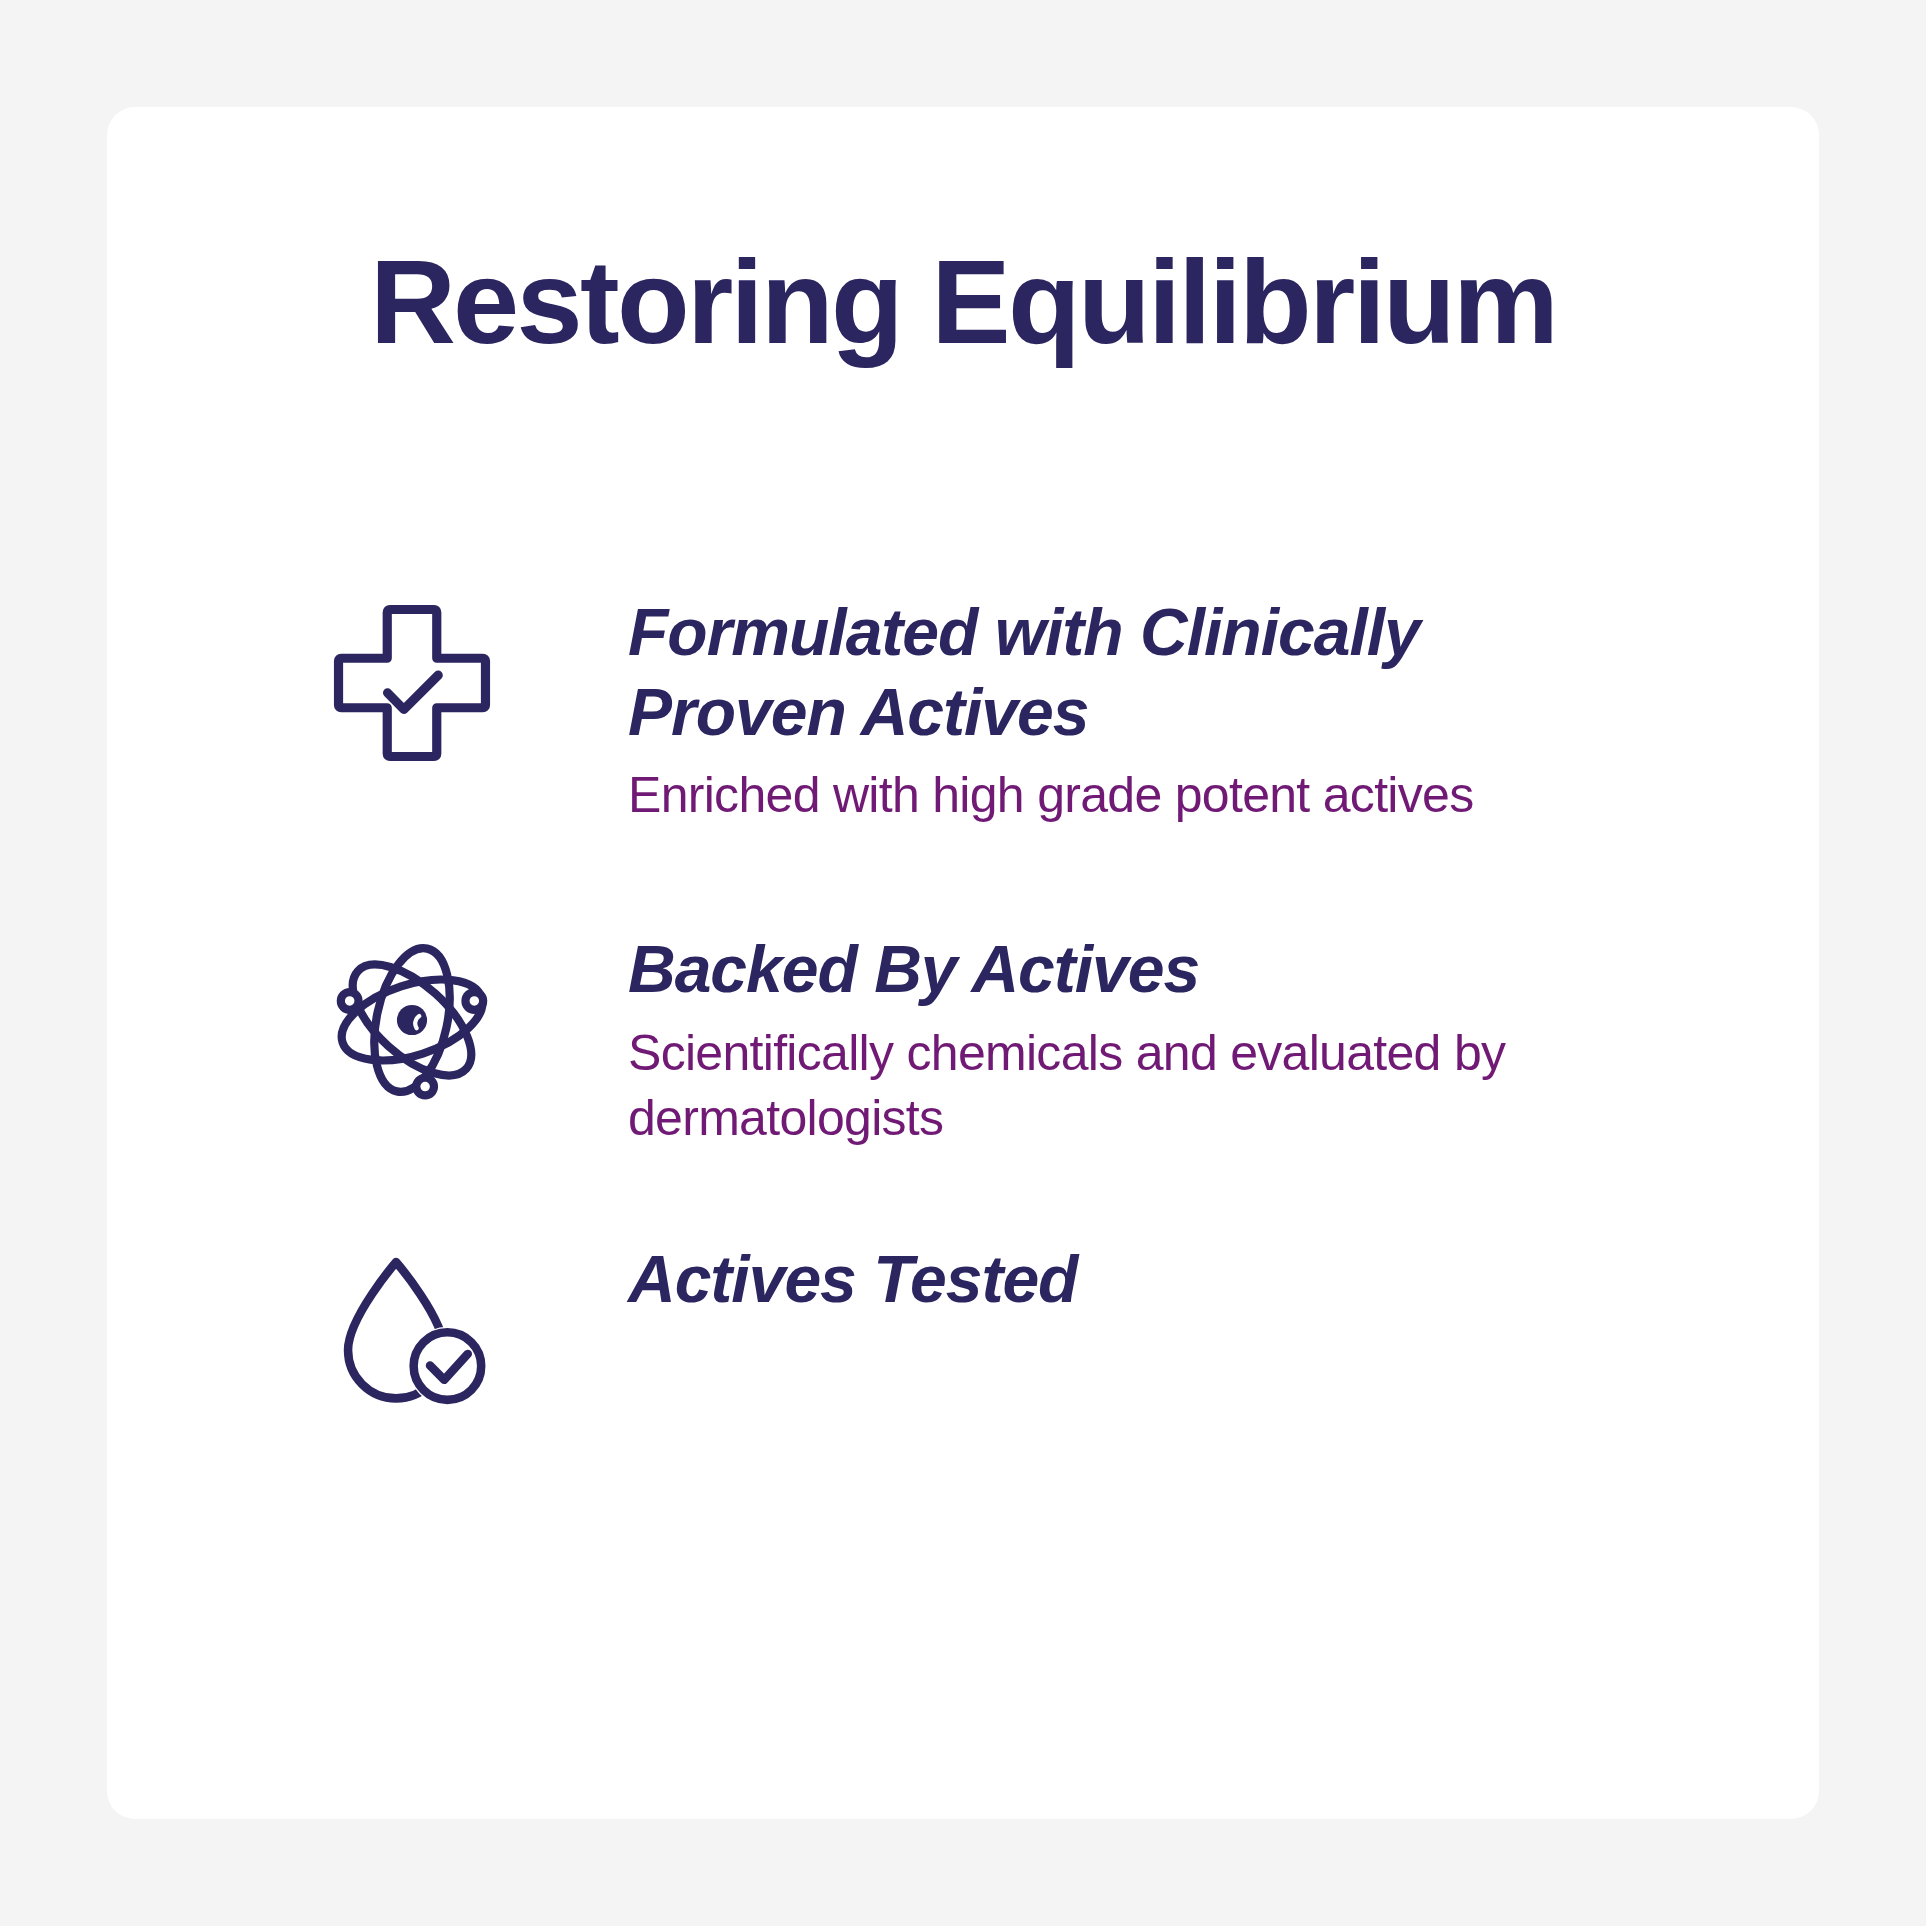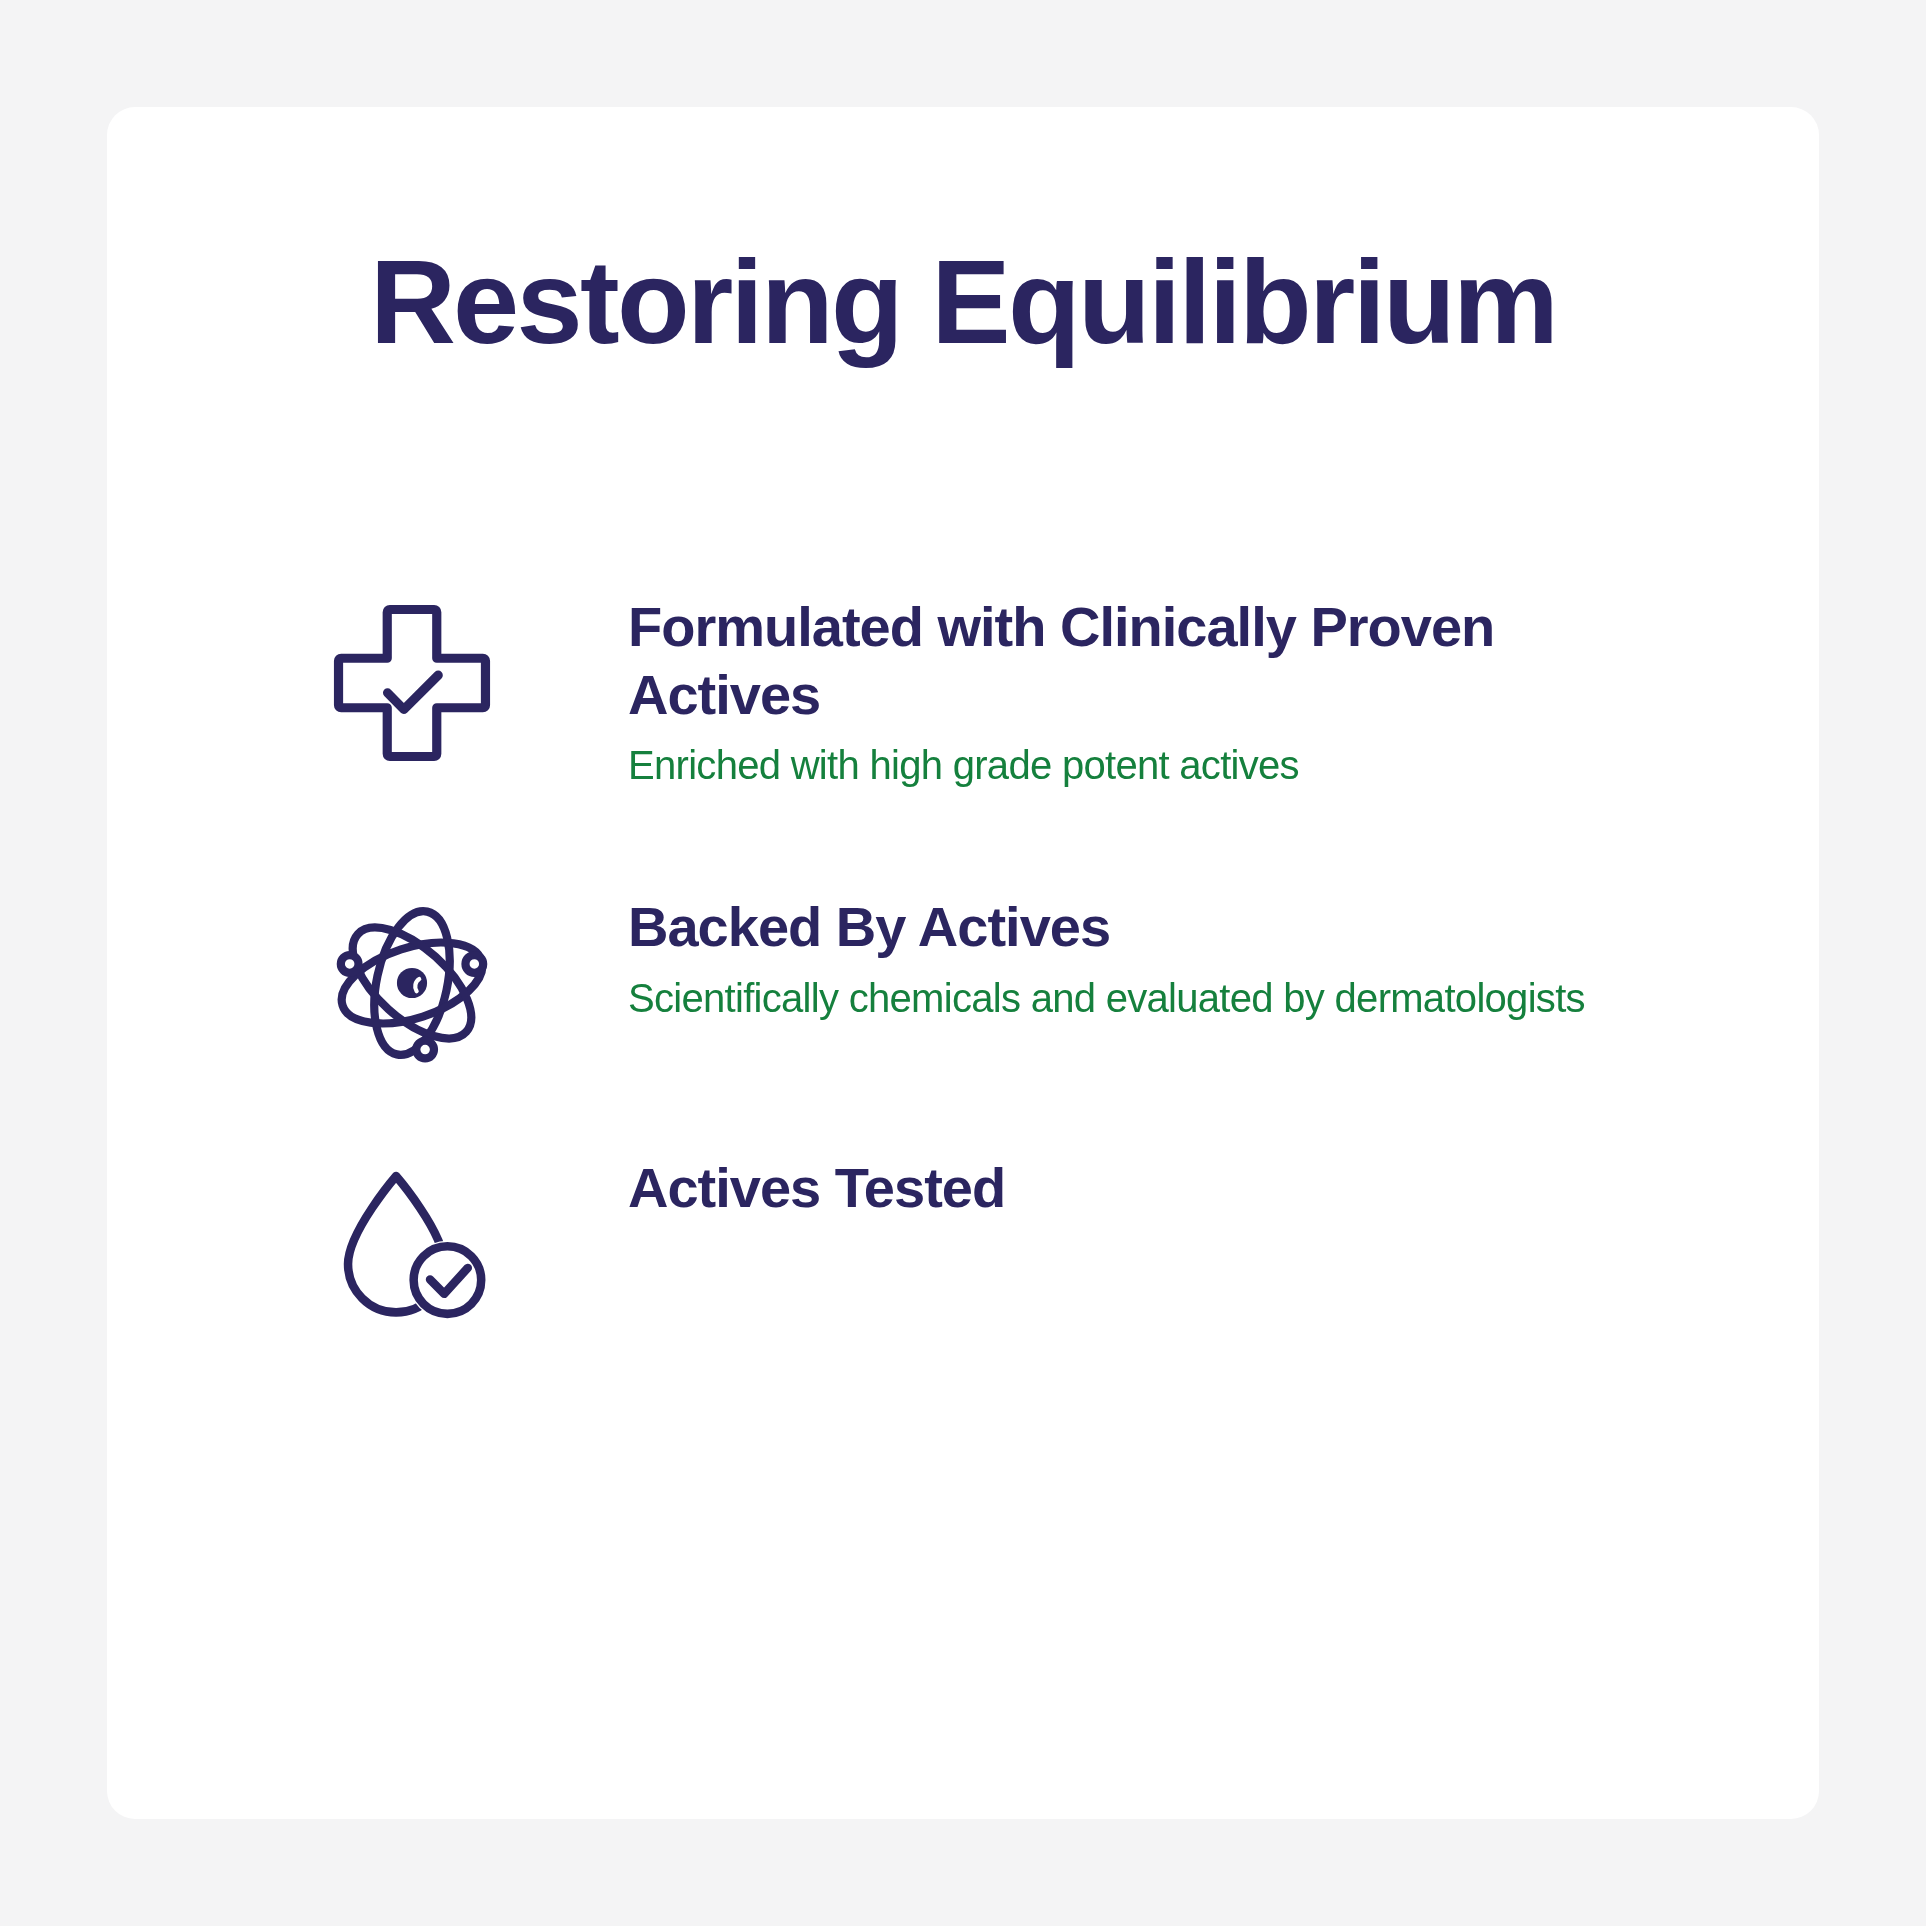--- a/index.html
+++ b/index.html
@@ -55,33 +55,34 @@
     width:164px; height:164px;
   }
 
   .text-cell{
     flex:1 1 auto;
     padding-top:0px;
     max-width:1003px;
   }
 
   .f-title{
-    font-size:56px;
+    font-size:66px;
     line-height:1.21;
     font-weight:700;
     letter-spacing:-1px;
     color:#2b2560;
     margin:0 0 10.7px 0;
+    font-style:italic;
   }
   .f-desc{
-    font-size:40px;
+    font-size:50px;
     line-height:1.30;
     font-weight:400;
     letter-spacing:-0.7px;
-    color:#15803d;
+    color:#701a75;
     margin:0;
   }
 
   .spacer-a{ height:102px; }
   .spacer-b{ height:89px; }
 </style>
 </head>
 <body>
 
 <div id="stage">

